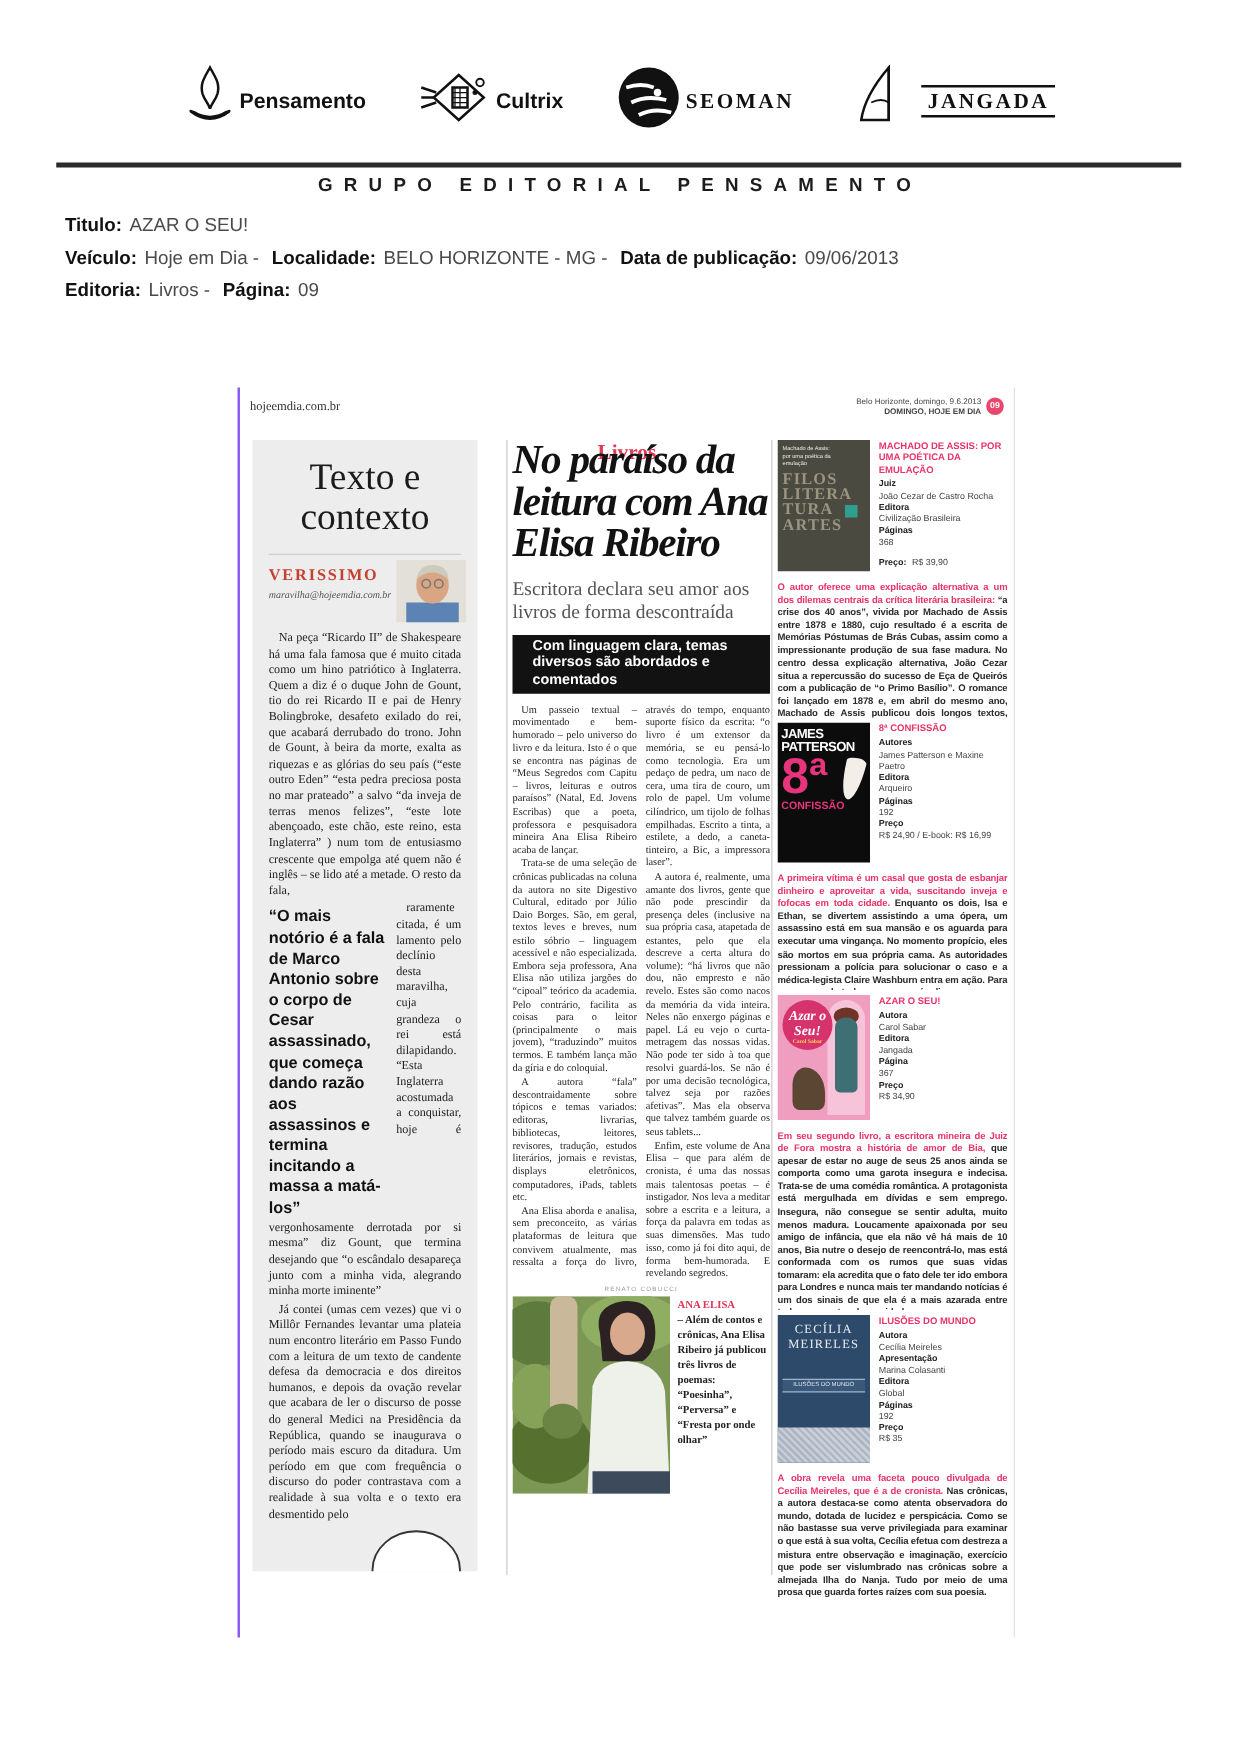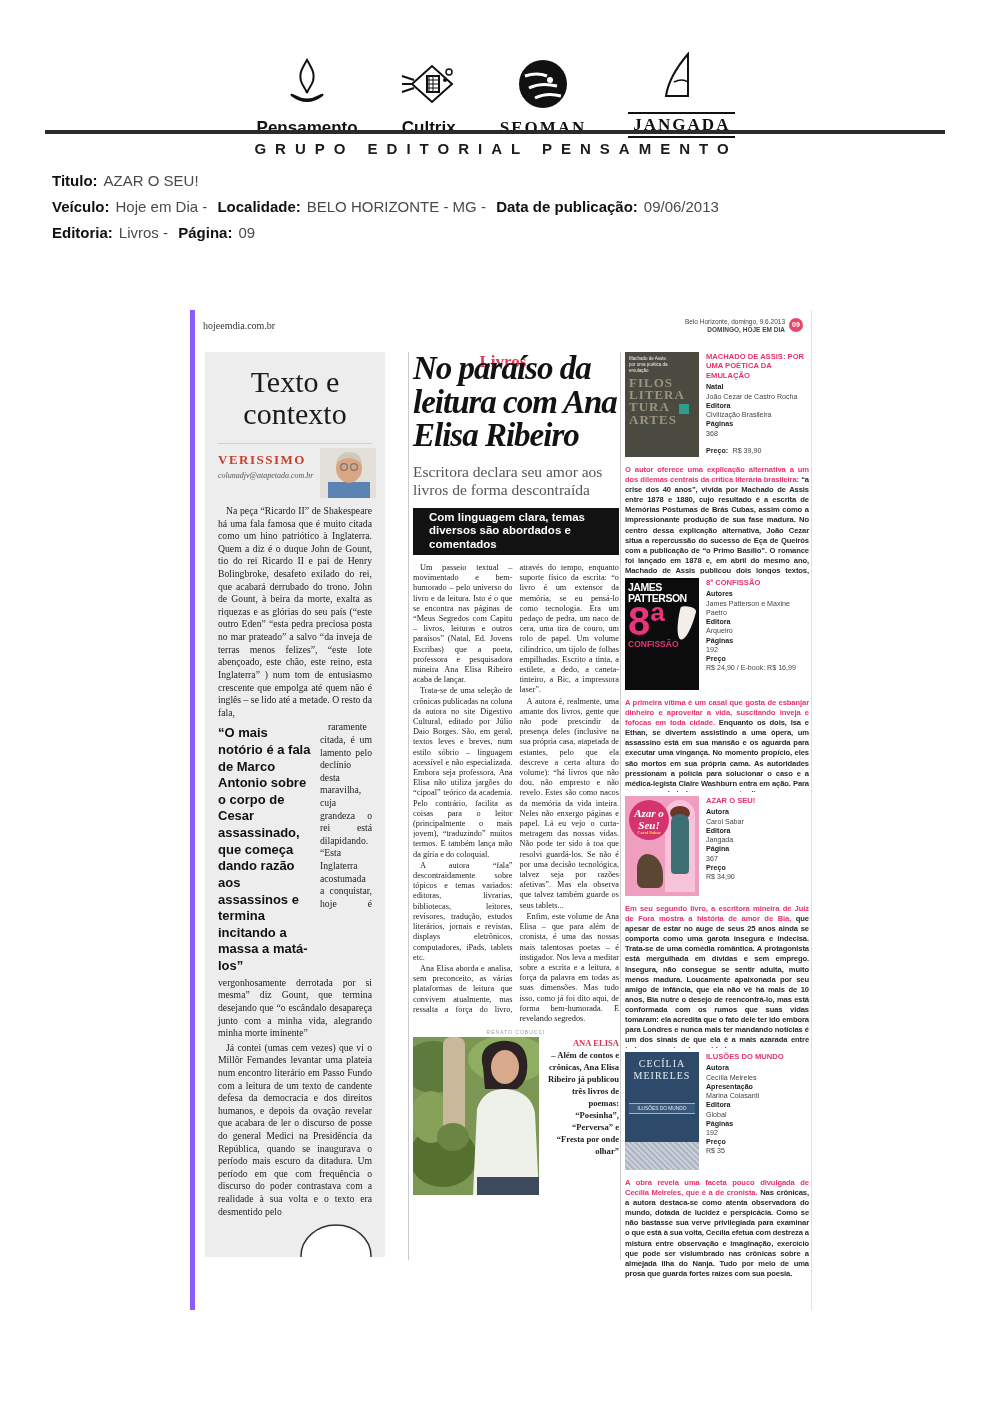--- a/index.html
+++ b/index.html
@@ -3,36 +3,36 @@
 <meta charset="utf-8">
 <style>
   * { margin:0; padding:0; box-sizing:border-box; }
   html,body { background:#fff; }
   .page { position:relative; width:992px; height:1403px; background:#fff;
           font-family:"Liberation Sans", sans-serif; color:#222; overflow:hidden; }
 
   
   .brands { position:absolute; left:0; top:52px; width:100%; display:flex;
             justify-content:center; align-items:flex-end; gap:42px; }
-  .brand { display:flex; flex-direction:column; align-items:center; gap:4px; }
+  .brand { display:flex; align-items:center; gap:4px; }
   .brand-label { font-weight:bold; font-size:17px; color:#111; }
   .brand-label.caps { font-family:"Liberation Serif", serif; letter-spacing:2px; font-weight:600; }
   .brand-label.ruled { border-top:2px solid #111; border-bottom:2px solid #111; padding:1px 5px; }
   .rule-thick { position:absolute; left:45px; top:130px; width:900px; height:4px; background:#2b2b2b; }
   .group-name { position:absolute; left:0; top:140px; width:100%; text-align:center;
                 font-weight:bold; font-size:15px; letter-spacing:9px; color:#1c1c1c; }
 
   
   .meta { position:absolute; left:52px; top:168px; font-size:15px; line-height:26px; color:#4a4a4a; }
   .meta b { color:#111; }
   .meta .seg { margin-right:6px; }
 
   
   .newspaper { position:absolute; left:190px; top:310px; width:622px; height:1000px;
-               background:#fff; border-left:5px solid #8b5cf6; border-right:1px solid #e2e2e2; }
+               background:#fff; border-left:2px solid #8b5cf6; border-right:1px solid #e2e2e2; }
   .np-site { position:absolute; left:8px; top:10px; font-family:"Liberation Serif", serif;
              font-size:10px; color:#333; }
   .np-section { position:absolute; left:0; top:6px; width:100%; text-align:center;
                 font-family:"Liberation Serif", serif; font-weight:bold; font-size:17px; color:#e23a56;margin-top:36px; }
   .np-dateline { position:absolute; right:26px; top:8px; text-align:right; font-size:6.5px;
                  line-height:8px; color:#444; }
   .np-dateline .l2 { font-weight:bold; }
   .np-badge { position:absolute; right:8px; top:8px; width:14px; height:14px; border-radius:50%;
               background:#e8476b; color:#fff; font-size:7px; font-weight:bold; text-align:center;
               line-height:14px; }
@@ -63,21 +63,21 @@
           line-height:1.15; color:#555; }
   .banner { margin-top:9px; background:#121212; color:#fff; font-weight:bold; font-size:11.5px;
             line-height:1.2; padding:3px 16px; }
   .feat-body { margin-top:8px; height:462px; overflow:hidden; column-count:2; column-gap:7px;
                font-family:"Liberation Serif", serif; font-size:8.3px; line-height:1.23;
                text-align:justify; color:#222; }
   .feat-body p { text-indent:7px; margin-bottom:1px; }
   .photo-credit { margin-top:4px; text-align:center; font-size:5px; letter-spacing:1px; color:#999; }
   .photo-row { display:flex; margin-top:2px; }
   .caption { flex:1; padding-left:6px; font-family:"Liberation Serif", serif; font-weight:bold;
-             font-size:8.6px; line-height:1.4; text-align:right; color:#222; }
+             font-size:8.6px; line-height:1.4; text-align:left; color:#222; }
   .caption .cap-name { display:block; color:#dd3355; }
 
   
   .col-right { position:absolute; left:430px; top:42px; width:184px; }
   .bk { position:absolute; left:0; width:184px; overflow:hidden; }
   .bk1 { top:0;    height:222px; }
   .bk2 { top:226px; height:214px; }
   .bk3 { top:444px; height:252px; }
   .bk4 { top:700px; height:248px; }
   .bk-row { display:flex; gap:7px; }
@@ -203,21 +203,21 @@
       <div class="l2">DOMINGO, HOJE EM DIA</div>
     </div>
     <div class="np-badge">09</div>
     <div class="vrule v1"></div>
     <div class="vrule v2"></div>
 
     <div class="col-left">
       <div class="tc-title">Texto e contexto</div>
       <div class="byline-row">
         <div class="byline">VERISSIMO</div>
-        <div class="byline-email">colunadjv@atapetada.com.br</div>
+        <div class="byline-email">maravilha@hojeemdia.com.br</div>
         <span class="vr-avatar">
           <svg width="56" height="50" viewBox="0 0 56 50">
             <rect width="56" height="50" fill="#e3e0da"></rect>
             <rect x="8" y="34" width="42" height="16" fill="#5b84b5"></rect>
             <ellipse cx="29" cy="20" rx="13" ry="15" fill="#d9a583"></ellipse>
             <path d="M16 16 Q18 4 29 4 Q41 4 42 16 Q36 10 29 10 Q21 10 16 16 Z" fill="#cfcabe"></path>
             <circle cx="24" cy="19" r="3.4" fill="none" stroke="#777" stroke-width="1.2"></circle>
             <circle cx="34" cy="19" r="3.4" fill="none" stroke="#777" stroke-width="1.2"></circle>
           </svg>
         </span>
@@ -291,21 +291,21 @@
               <div>FILOS</div>
               <div>LITERA</div>
               <div>TURA</div>
               <div>ARTES</div>
             </div>
             <div class="sq"></div>
           </div>
           <div class="bk-info">
             <div class="bk-title">MACHADO DE ASSIS: POR UMA POÉTICA DA EMULAÇÃO</div>
             <div class="field">
-                <span class="lab">Natal</span>
+                <span class="lab">Juiz</span>
                 <span class="val">João Cezar de Castro Rocha</span>
               </div>
             <div class="field">
                 <span class="lab">Editora</span>
                 <span class="val">Civilização Brasileira</span>
               </div>
             <div class="field">
                 <span class="lab">Páginas</span>
                 <span class="val">368</span>
               </div>

